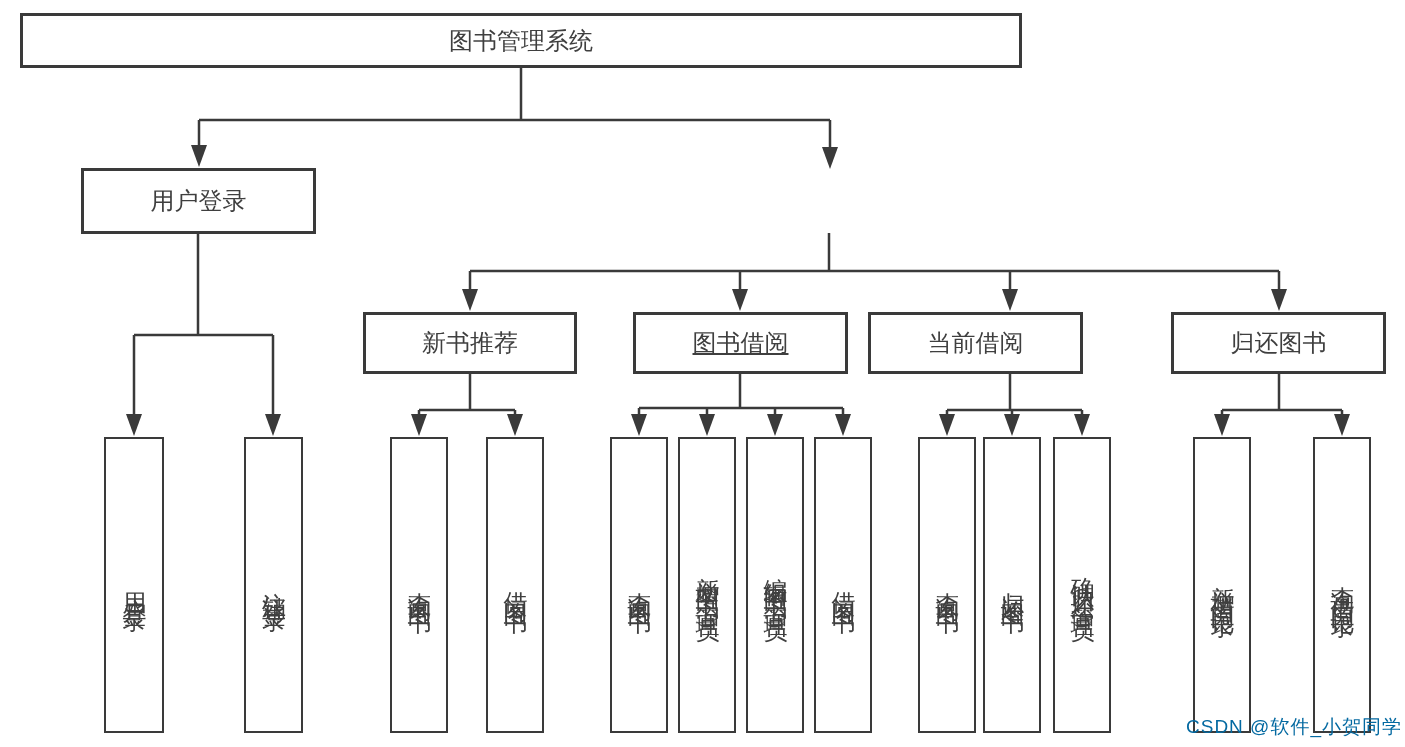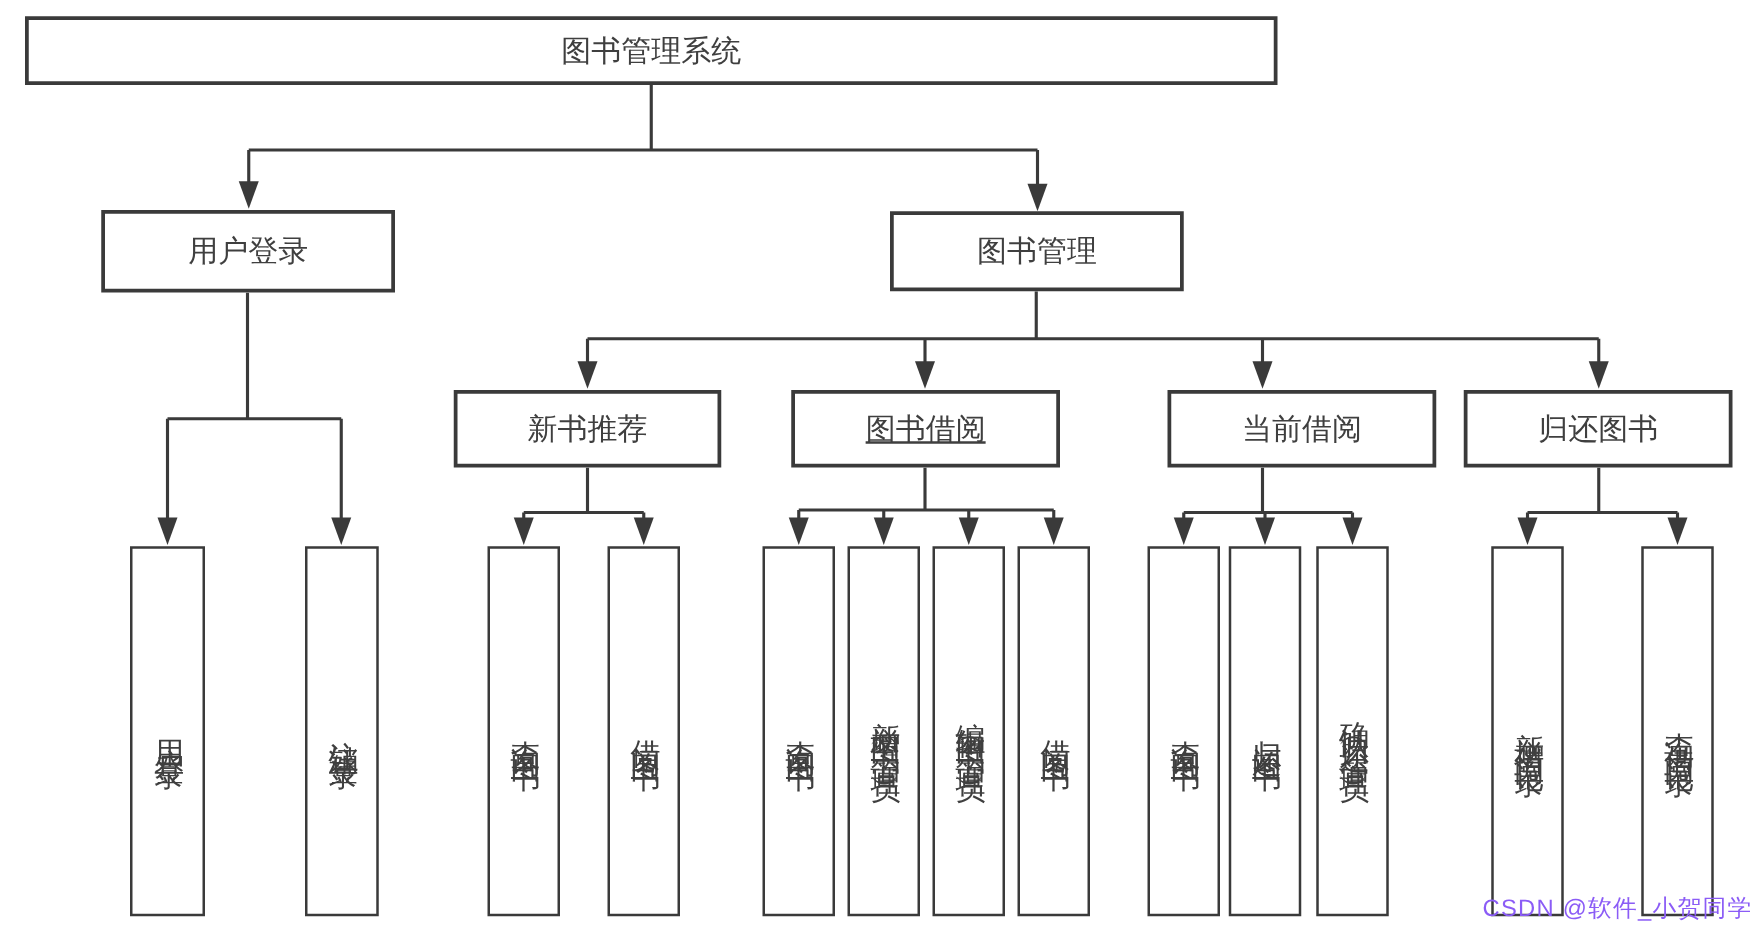--- a/index.html
+++ b/index.html
@@ -41,21 +41,21 @@
     text-orientation:mixed;
     font-size:24px;
     letter-spacing:6px;
     color:var(--text);
     line-height:1.2;
   }
   .watermark{
     position:absolute;
     left:1186px;top:714px;
     font-size:19px;
-    color:#8b5cf6;
+    color:#0369a1;
     z-index:3;
     white-space:nowrap;
     letter-spacing:1px;
   }
 </style>
 </head>
 <body>
 
 <div class="canvas">
 
@@ -95,25 +95,24 @@
       <polygon points="1004,414 1020,414 1012,436"></polygon>
       <polygon points="1074,414 1090,414 1082,436"></polygon>
       <polygon points="1214,414 1230,414 1222,436"></polygon>
       <polygon points="1334,414 1350,414 1342,436"></polygon>
     </g>
   </svg>
 
   <div class="hbox" style="left:20px;top:13px;width:1002px;height:55px;">图书管理系统</div>
 
   <div class="hbox" style="left:81px;top:168px;width:235px;height:66px;">用户登录</div>
-  <div class="hbox" style="left:712px;top:169px;width:235px;height:64px;">图书管理</div>
 
   <div class="hbox" style="left:363px;top:312px;width:214px;height:62px;">新书推荐</div>
   <div class="hbox" style="left:633px;top:312px;width:215px;height:62px;text-decoration:underline;">图书借阅</div>
-  <div class="hbox" style="left:934px;top:312px;width:215px;height:62px;text-align:right;">当前借阅</div>
+  <div class="hbox" style="left:868px;top:312px;width:215px;height:62px;text-align:right;">当前借阅</div>
   <div class="hbox" style="left:1171px;top:312px;width:215px;height:62px;">归还图书</div>
 
   <div class="vbox" style="left:104px;top:437px;width:60px;height:296px;">
     <span class="vtext">用户登录</span>
   </div>
   <div class="vbox" style="left:244px;top:437px;width:59px;height:296px;">
     <span class="vtext">注销登录</span>
   </div>
 
   <div class="vbox" style="left:390px;top:437px;width:58px;height:296px;">

